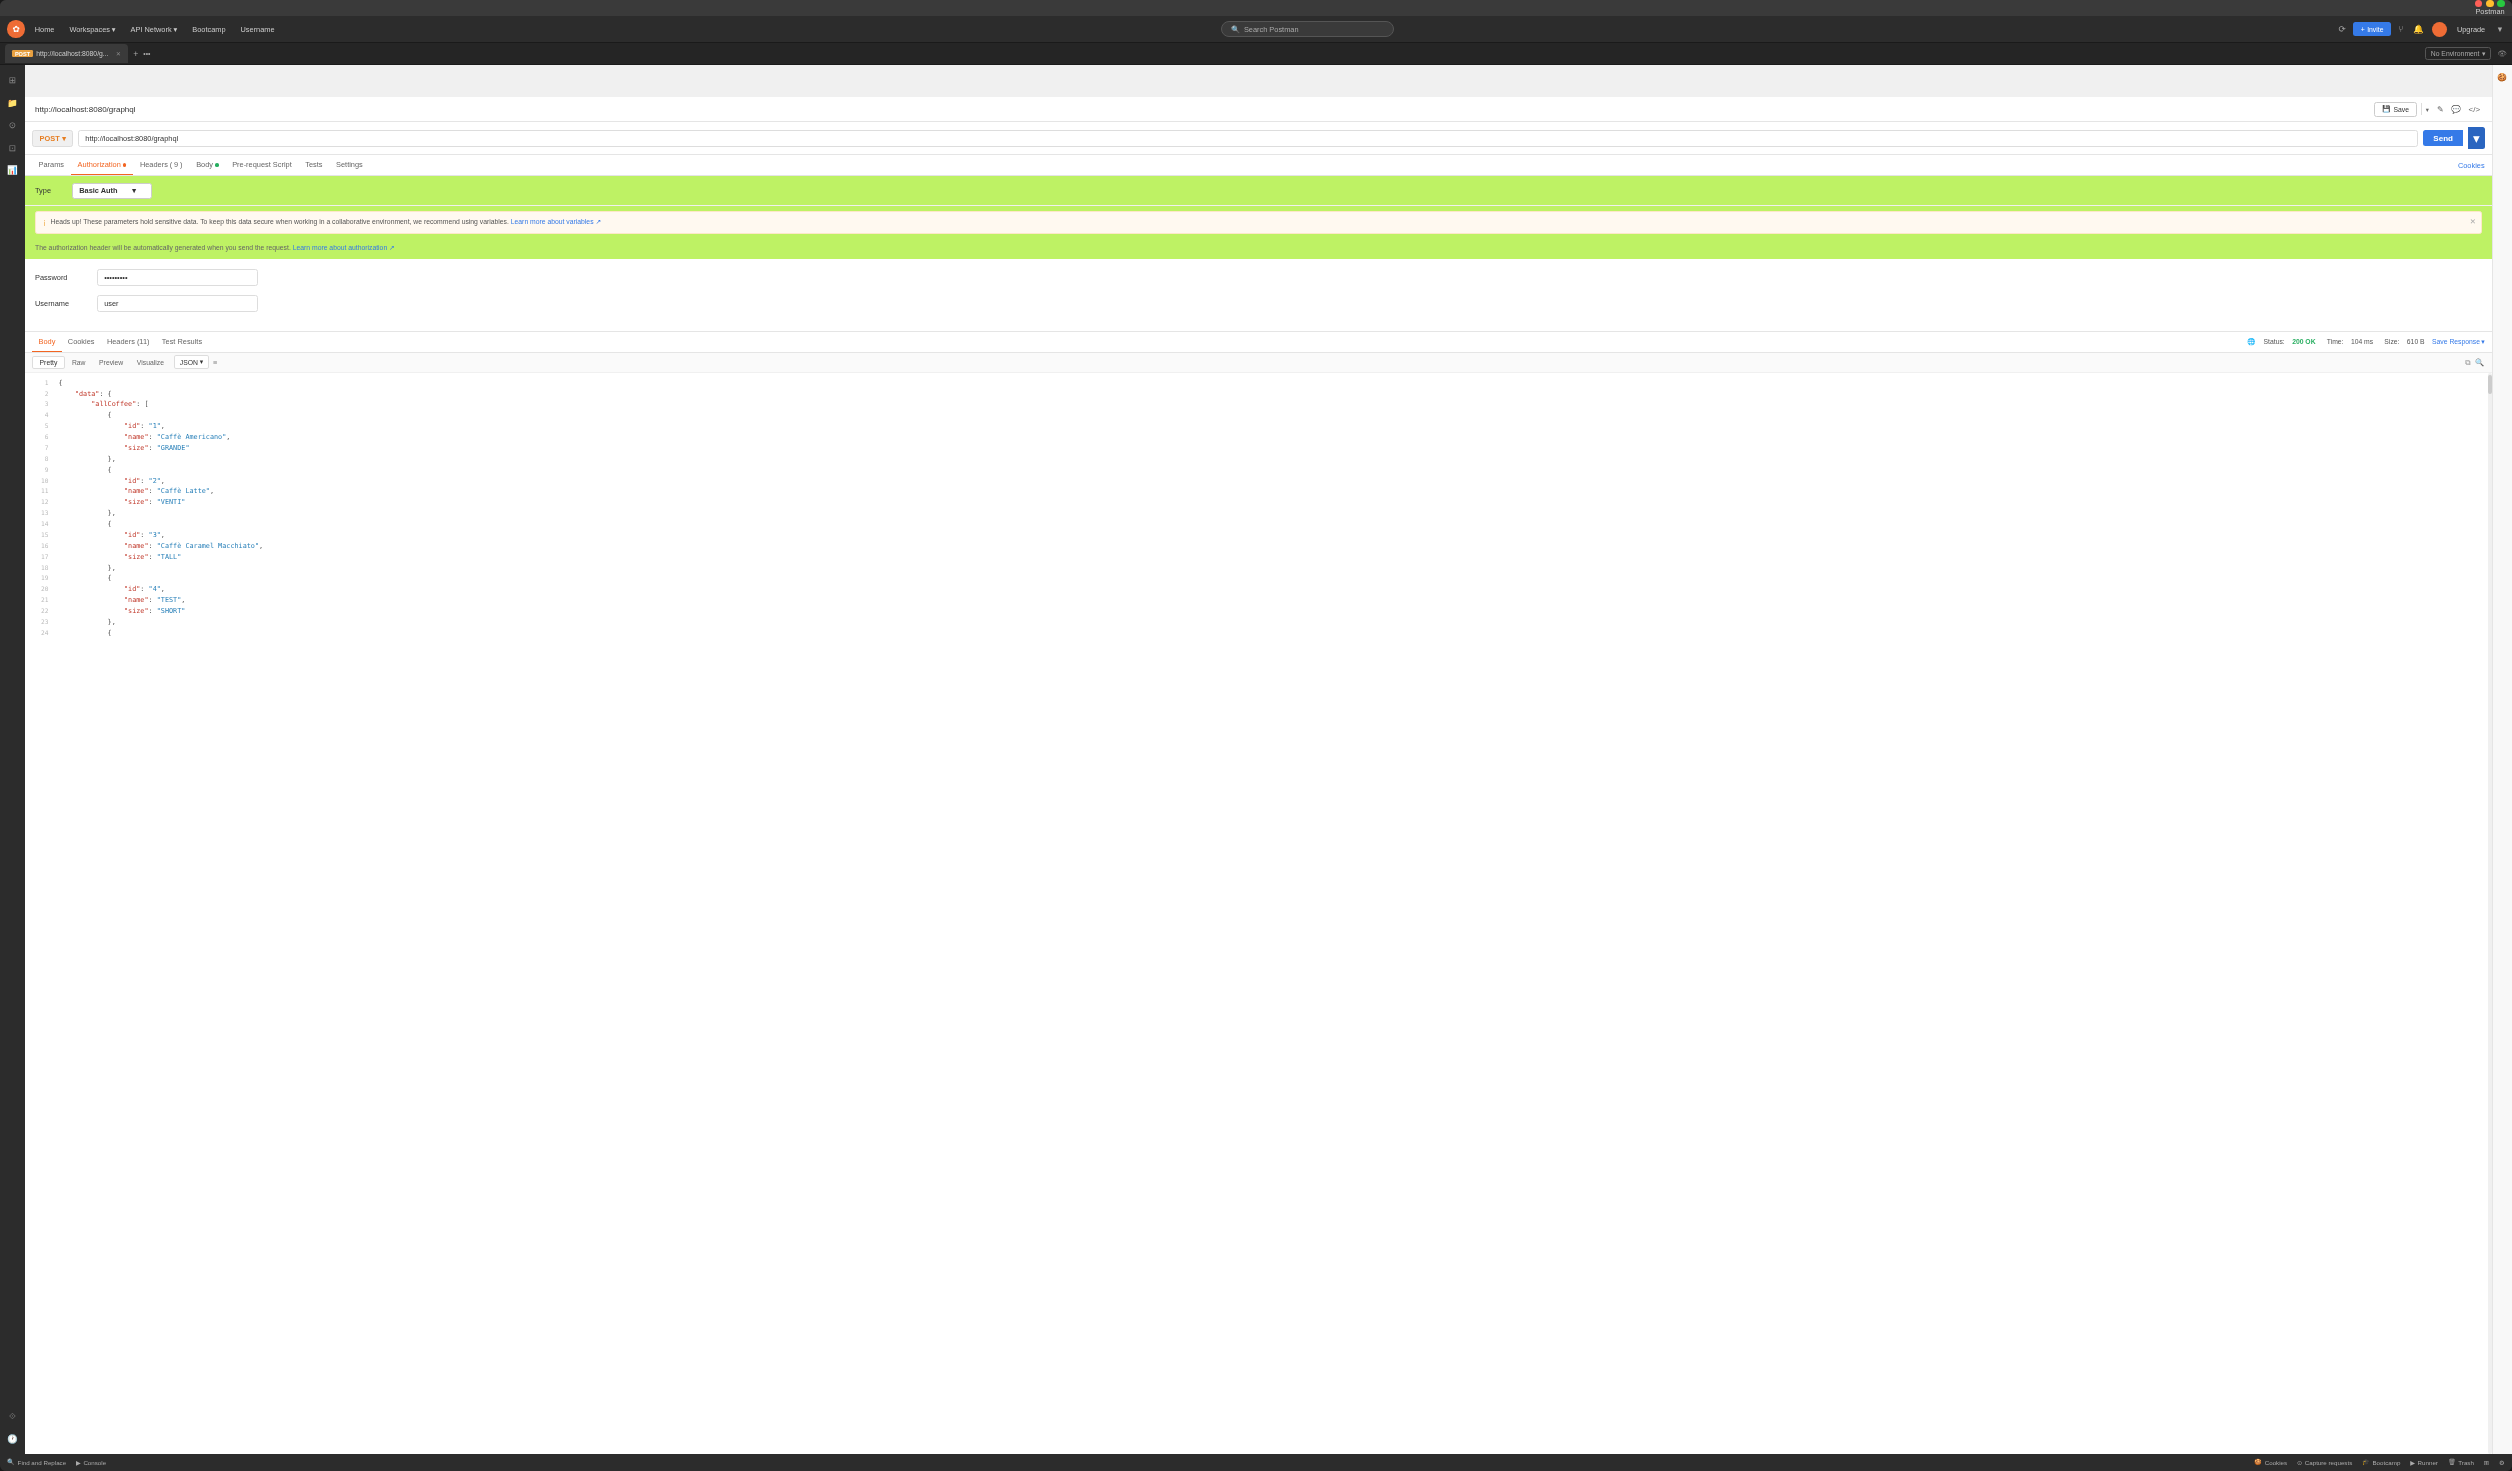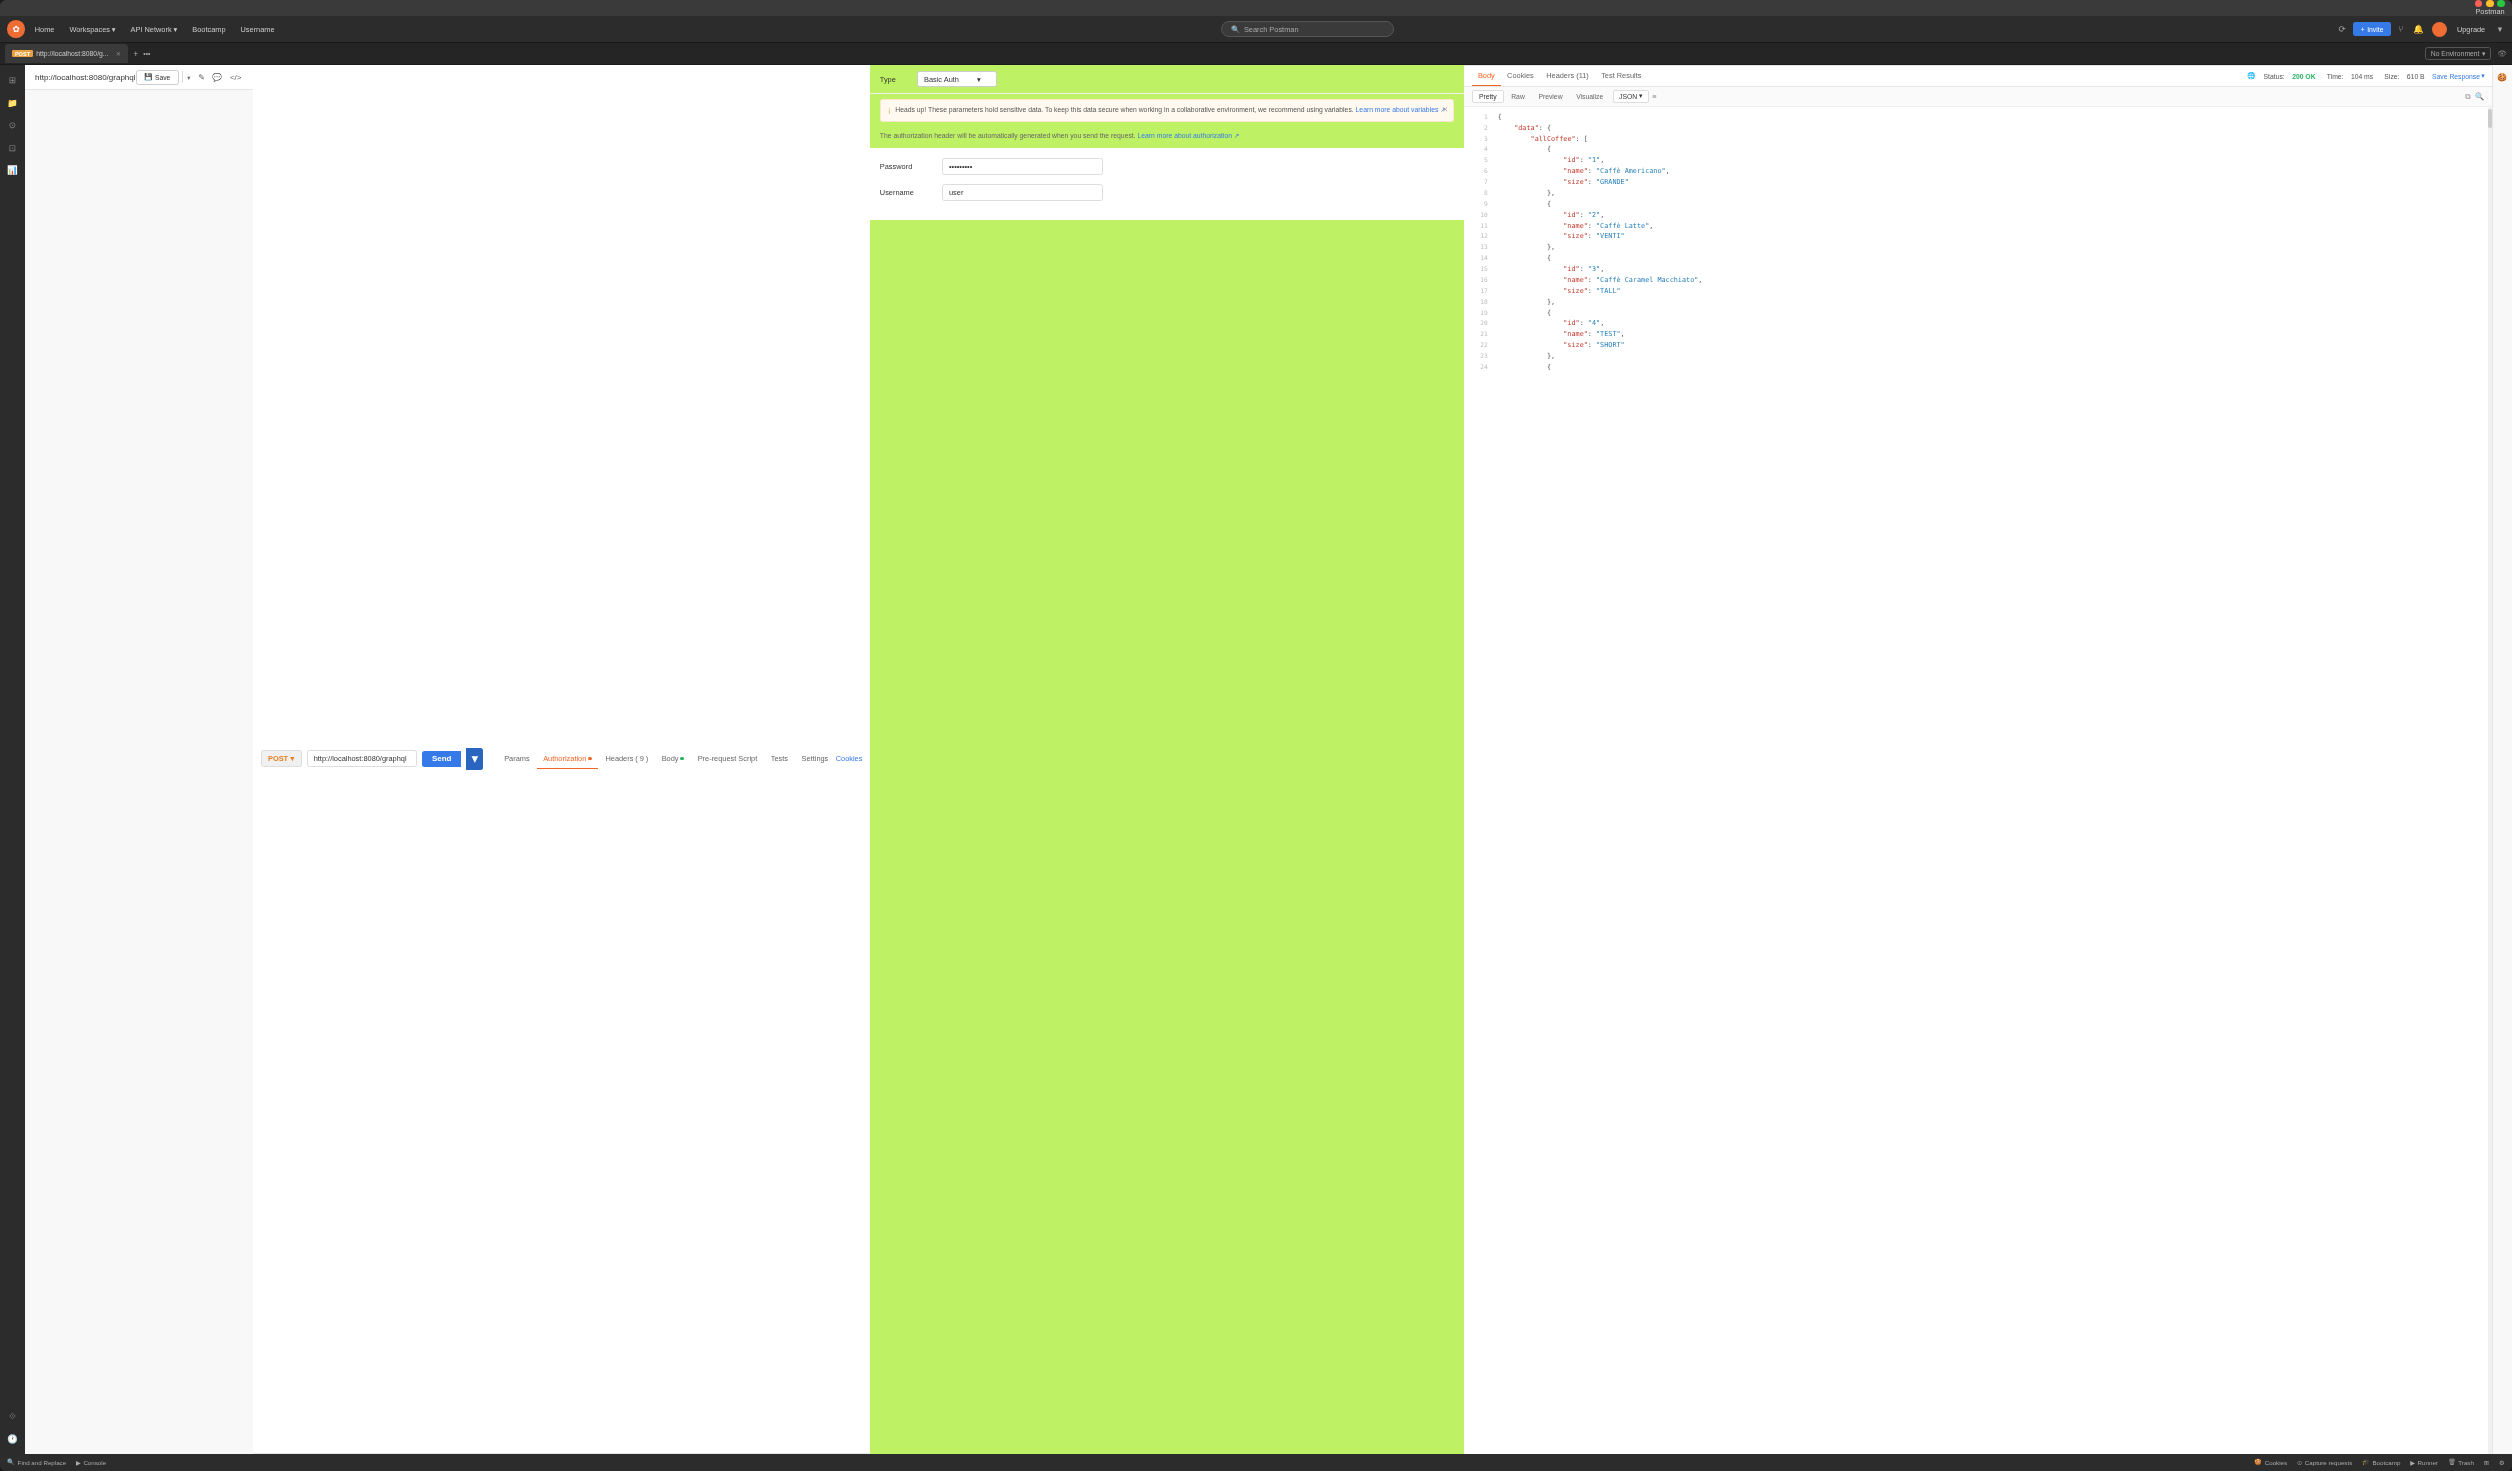--- a/index.html
+++ b/index.html
@@ -216,23 +216,24 @@
       color: #888;
       font-size: 8.7px;
       cursor: pointer;
     }
     .sidebar-icon.active { color: #ef6c35; }
 
     
     .request-panel {
       flex: 1;
       display: flex;
-      flex-direction: row;
+      flex-direction: column;
       background: #f8f8f8;
       overflow: hidden;
+      margin-top: 32px;
     }
 
     
     .request-title-bar {
       background: #fff;
       padding: 5px 10px;
       display: flex;
       align-items: center;
       border-bottom: 0.6px solid #e5e5e5;
       height: 25px;
@@ -379,20 +380,21 @@
       border: 0.6px solid #ccc;
       border-radius: 2.5px;
       padding: 2.5px 15px 2.5px 6.2px;
       font-size: 7.4px;
       color: #333;
       cursor: pointer;
       display: flex;
       align-items: center;
       gap: 2.5px;
       min-width: 80px;
+      font-weight: bold;
     }
     .info-banner {
       background: #fff9f0;
       border: 0.6px solid #fde8c8;
       border-radius: 2.5px;
       margin: 5px 10px;
       padding: 5px 7.4px;
       display: flex;
       align-items: flex-start;
       gap: 5px;

